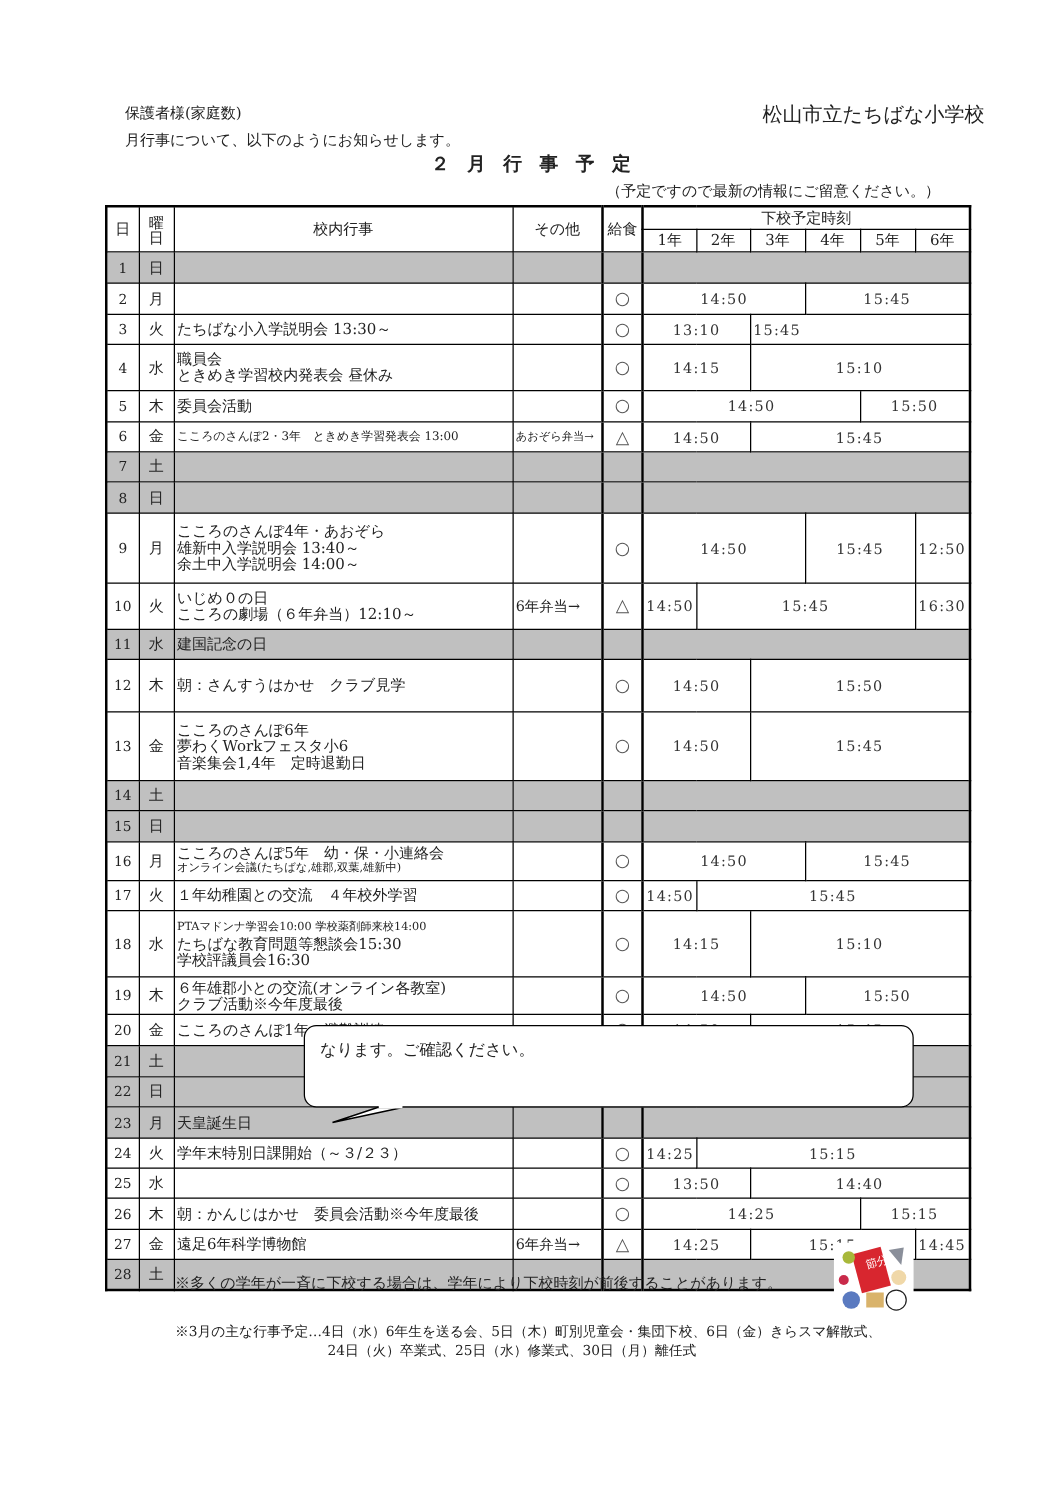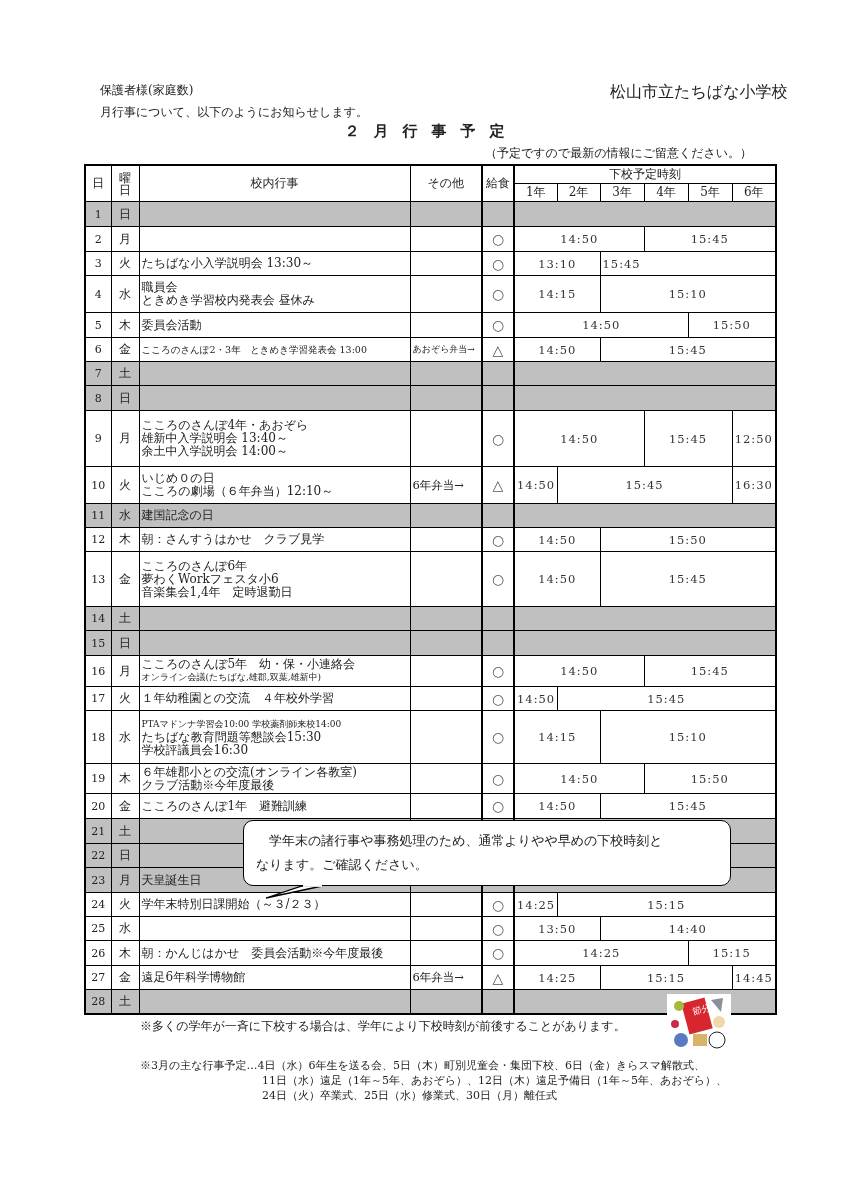--- a/index.html
+++ b/index.html
@@ -179,21 +179,21 @@
       <tr class="gray" style="height: 24px;">
         <td class="c-day">11</td>
         <td class="c-dow">水</td>
         <td class="c-ev">
           <div>建国記念の日</div>
         </td>
         <td class="c-ot"></td>
         <td class="c-lu"></td>
         <td class="c-t" colspan="6"></td>
       </tr>
-      <tr style="height: 24px;">
+      <tr style="height: 42px;">
         <td class="c-day">12</td>
         <td class="c-dow">木</td>
         <td class="c-ev">
           <div>朝：さんすうはかせ　クラブ見学</div>
         </td>
         <td class="c-ot"></td>
         <td class="c-lu">○</td>
         <td class="c-t" colspan="2">14:50</td>
         <td class="c-t" colspan="4">15:50</td>
       </tr>
@@ -359,32 +359,30 @@
         <td class="c-dow">土</td>
         <td class="c-ev"></td>
         <td class="c-ot"></td>
         <td class="c-lu"></td>
         <td class="c-t" colspan="6"></td>
       </tr>
     </tbody>
 </table>
 
 <div class="callout">
-  <p style="text-indent:13px">学年末の諸行事や事務処理のため、通常よりやや早めの下校時刻と</p>
   <p>なります。ご確認ください。</p>
 </div>
 <svg class="tail" width="90" height="16" viewBox="0 0 90 16">
   <path d="M4 14 L60 2 L40 2 Z" fill="#fff" stroke="#000" stroke-width="1.3"></path>
   <line x1="41" y1="1.6" x2="60" y2="1.6" stroke="#fff" stroke-width="2.5"></line>
 </svg>
 
 <div class="abs foot1">※多くの学年が一斉に下校する場合は、学年により下校時刻が前後することがあります。</div>
 <div class="abs foot2">
   <span>※3月の主な行事予定…4日（水）6年生を送る会、5日（木）町別児童会・集団下校、6日（金）きらスマ解散式、</span>
-  <span class="ind">11日（水）遠足（1年～5年、あおぞら）、12日（木）遠足予備日（1年～5年、あおぞら）、</span>
   <span class="ind">24日（火）卒業式、25日（水）修業式、30日（月）離任式</span>
 </div>
 
 <svg class="abs illus" viewBox="0 0 64 58">
   <rect x="0" y="0" width="64" height="58" fill="#fff"></rect>
   <path d="M44 6 L56 4 L54 18 Z" fill="#8a8f9a"></path>
   <rect x="18" y="6" width="24" height="32" fill="#d8262f" transform="rotate(-15 30 22)"></rect>
   <text x="27" y="20" font-size="9" fill="#fff" transform="rotate(-15 30 22)">節分</text>
   <circle cx="12" cy="12" r="5" fill="#a8b83a"></circle>
   <circle cx="8" cy="30" r="4" fill="#c92a4a"></circle>

